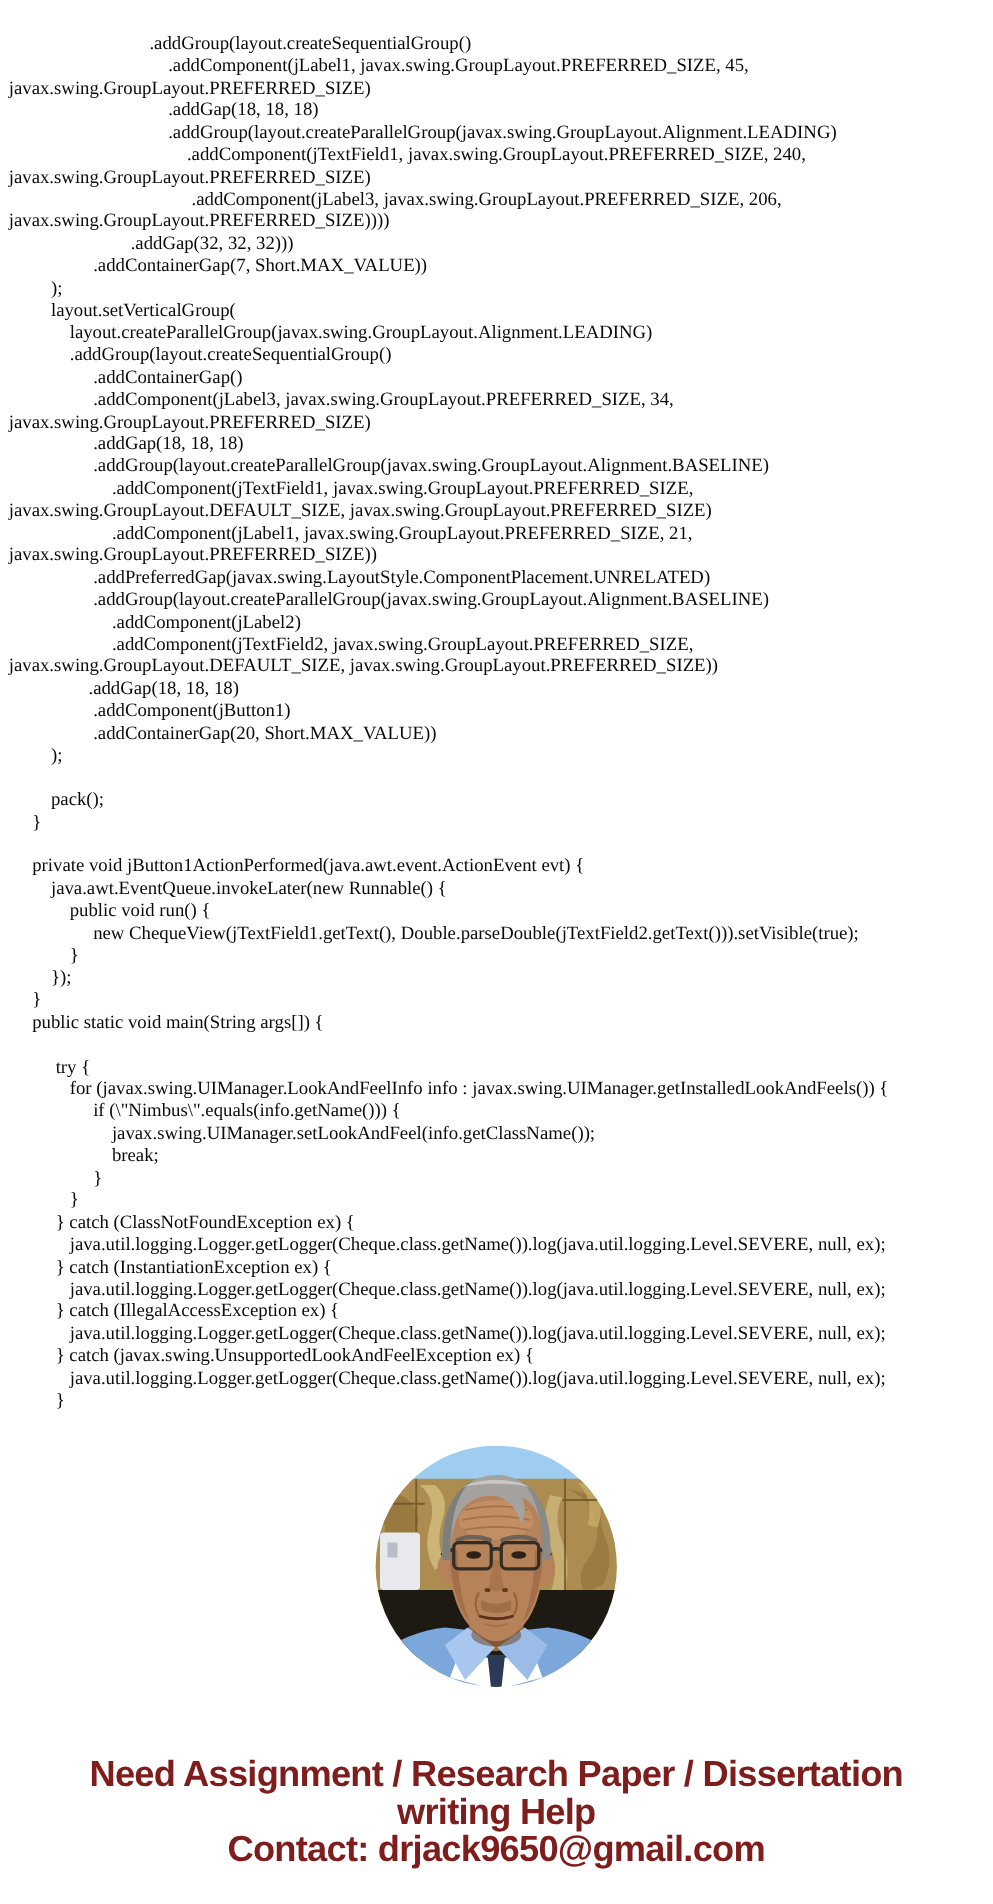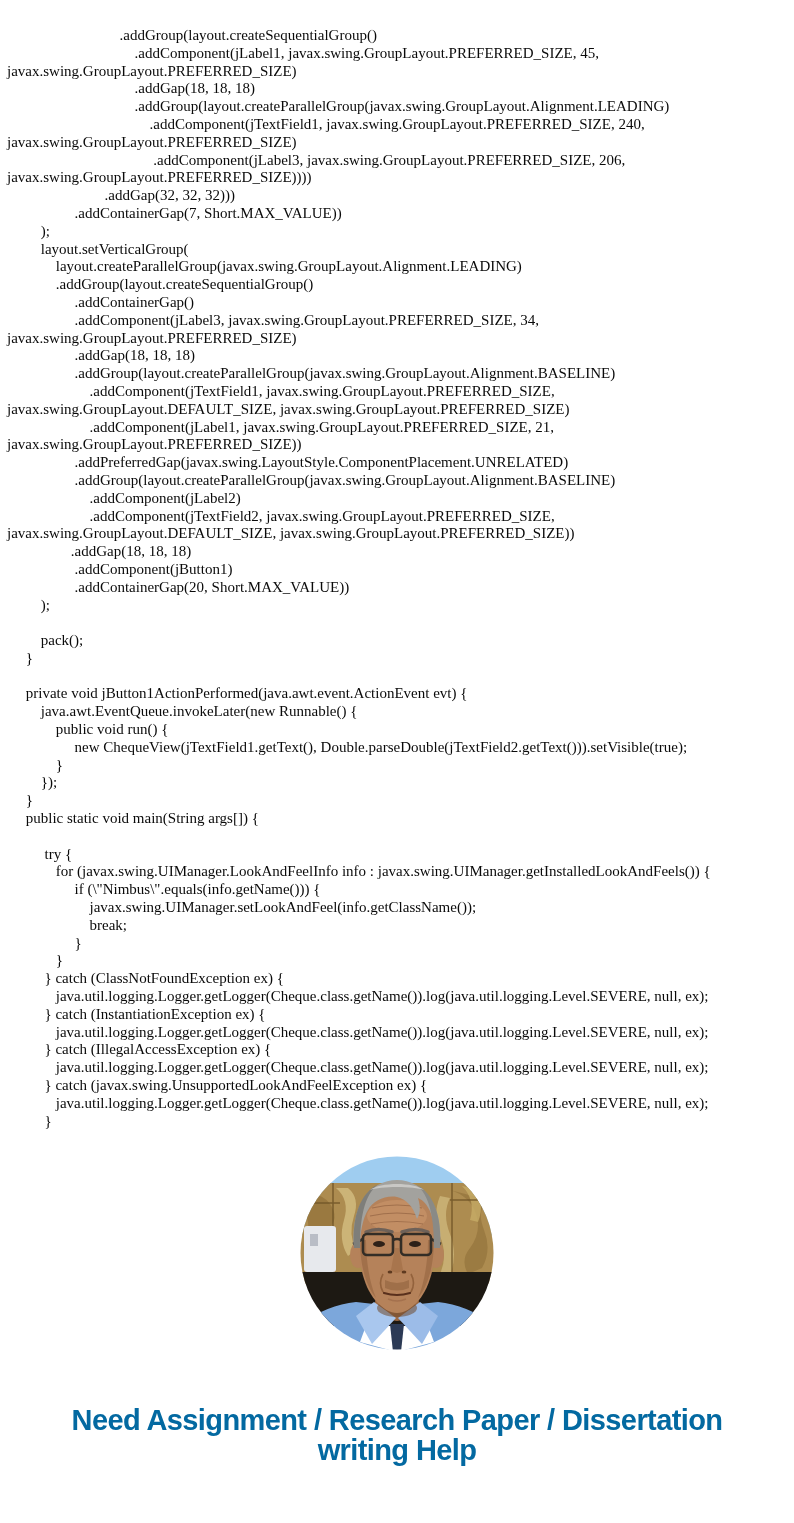--- a/index.html
+++ b/index.html
@@ -33,21 +33,21 @@
   .footer {
     position: absolute;
     top: 1405px; left: 0;
     width: 794px;
     text-align: center;
     font-family: "Liberation Sans", sans-serif;
     font-weight: bold;
     font-size: 29px;
     line-height: 30px;
     letter-spacing: -0.6px;
-    color: #0369a1;
+    color: #7f1d1d;
   }
   .footer .heading { white-space: pre-line; }
 </style>
 </head>
 <body>
 
 <div class="code-wrap">
   <pre class="code">                              .addGroup(layout.createSequentialGroup()
                                   .addComponent(jLabel1, javax.swing.GroupLayout.PREFERRED_SIZE, 45,
 javax.swing.GroupLayout.PREFERRED_SIZE)
@@ -196,13 +196,14 @@
         <path d="M140,92 C142,60 134,38 116,28 C130,40 134,62 134,92 Z" fill="#8a8a86"></path>
         <path d="M70,34 C80,26 114,26 124,34 C114,30 80,30 70,34 Z" fill="#d2d2ce" opacity="0.8"></path>
       </g>
     </g>
   </svg>
 </div>
 
 <div class="footer">
   <div class="heading">Need Assignment / Research Paper / Dissertation
 writing Help</div>
+  <div class="contact">Contact: drjack9650@gmail.com</div>
 </div>
 
 </body></html>

